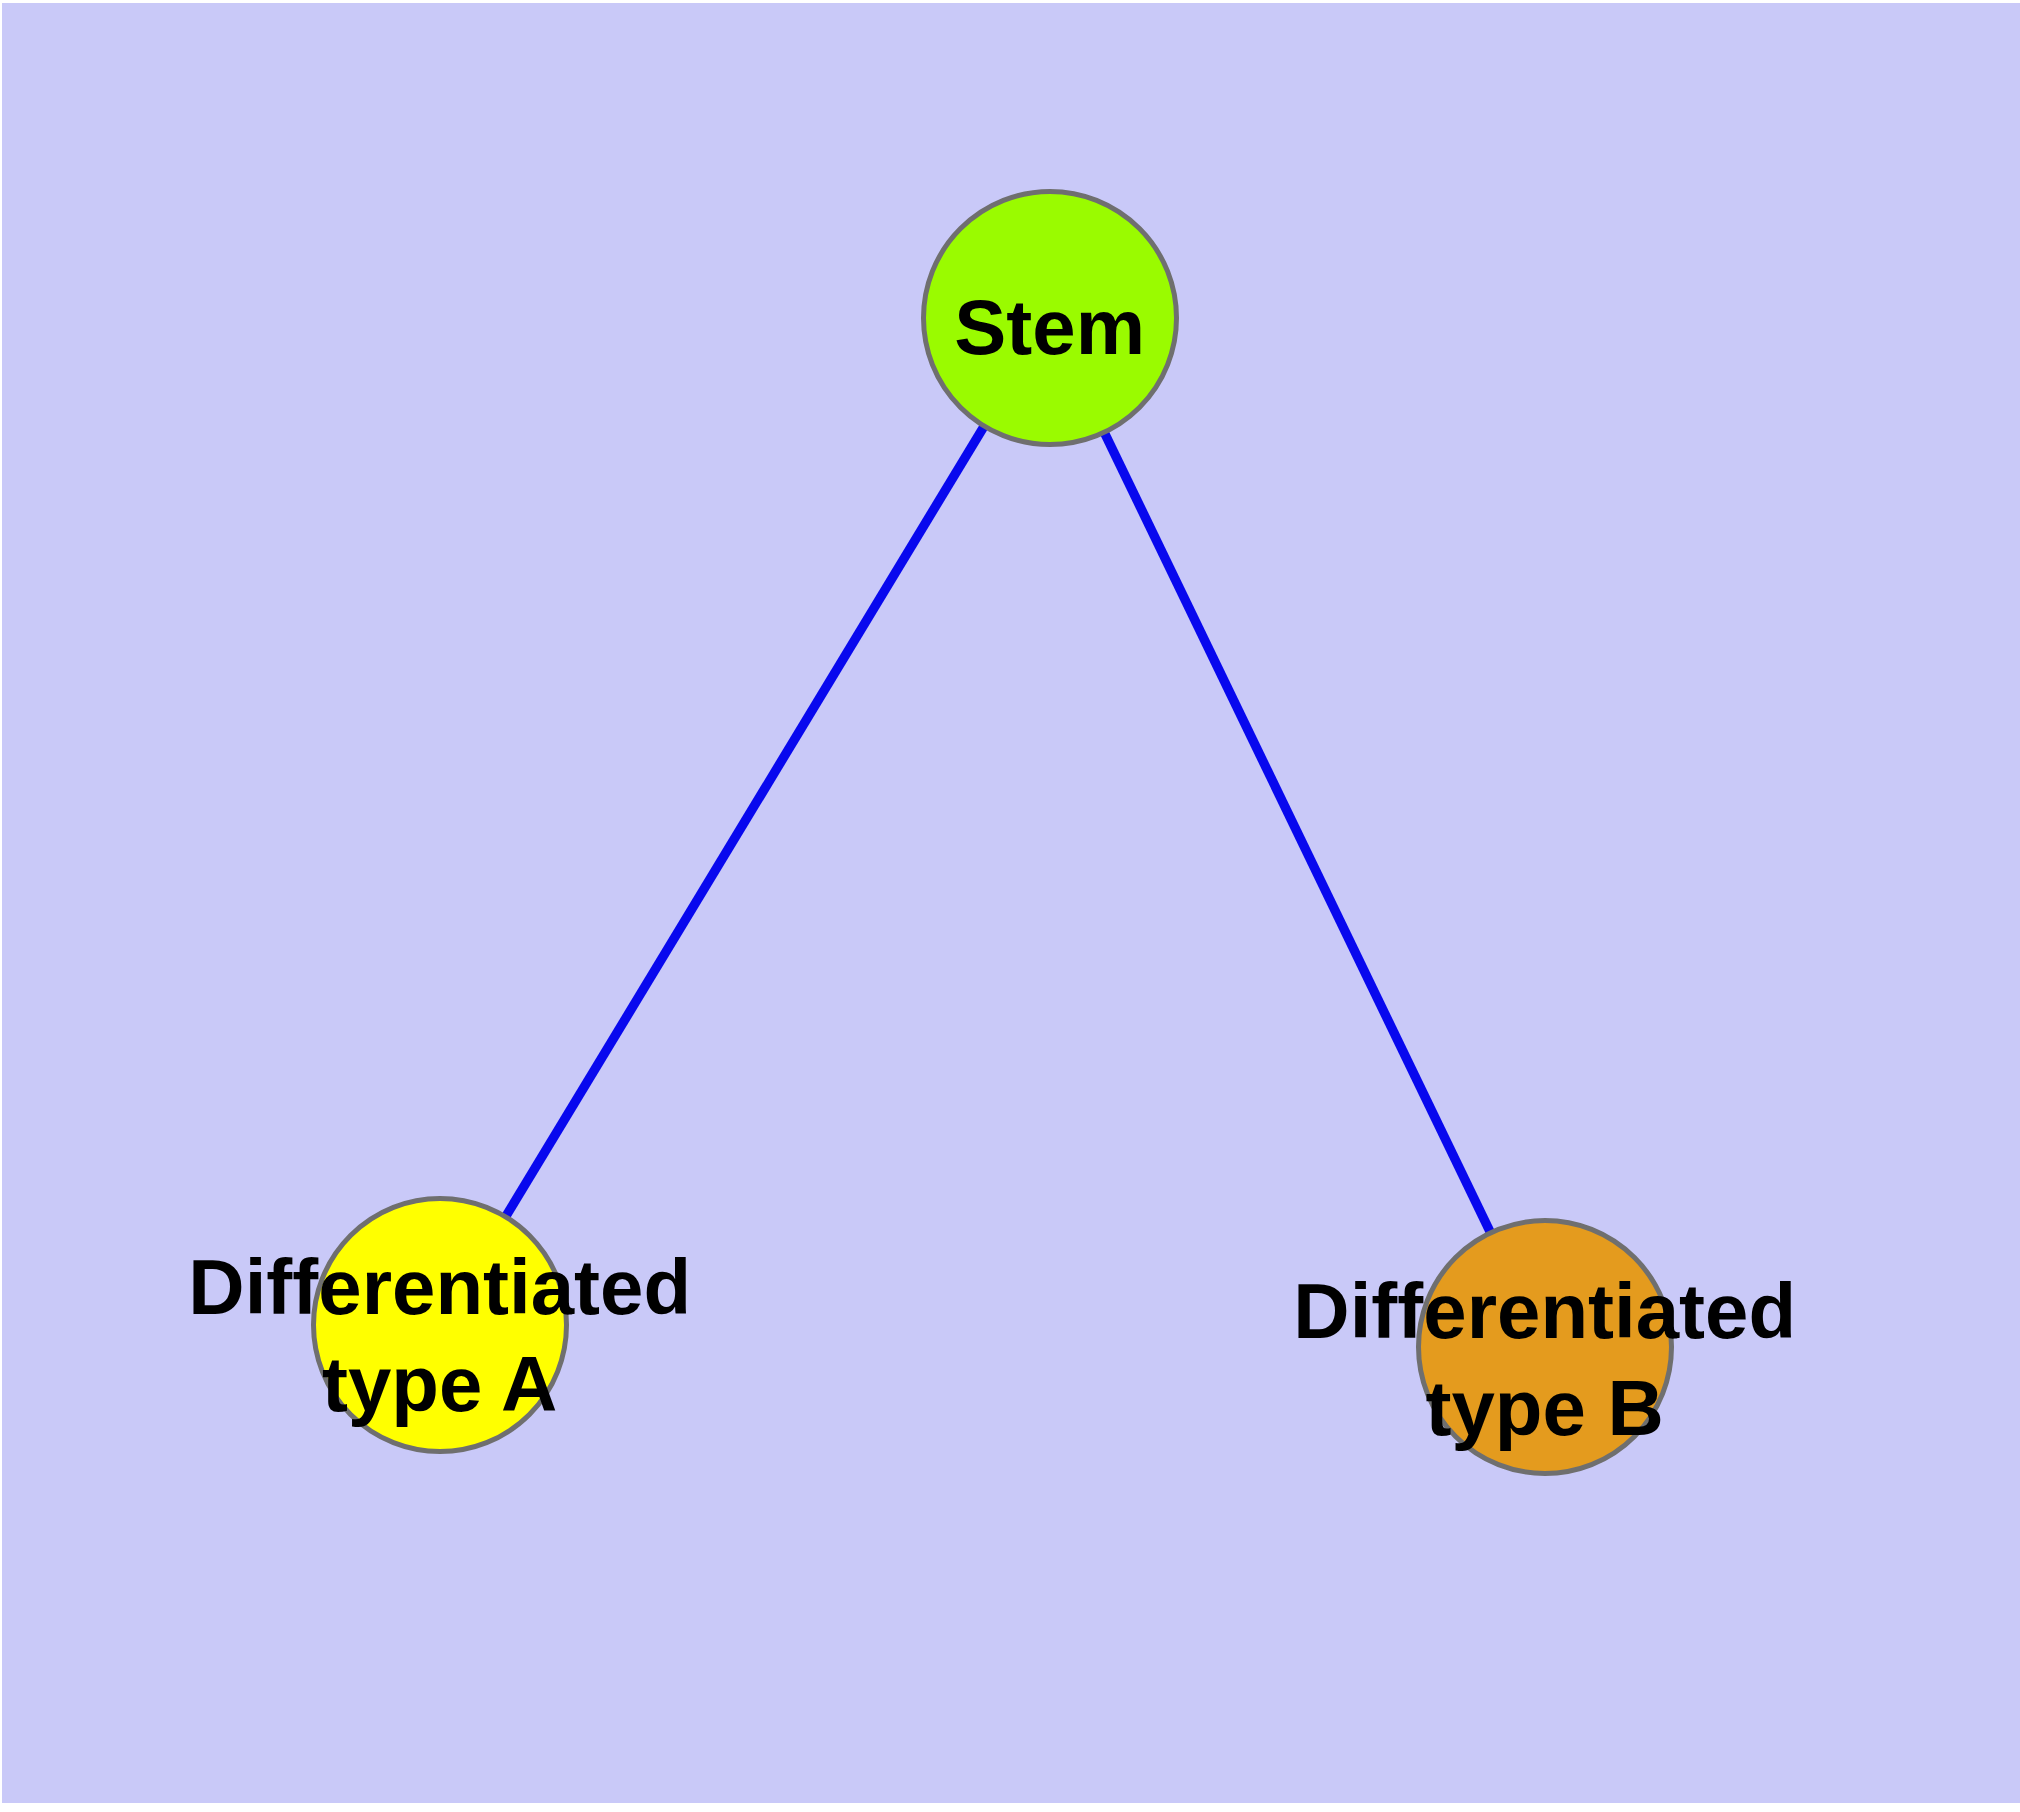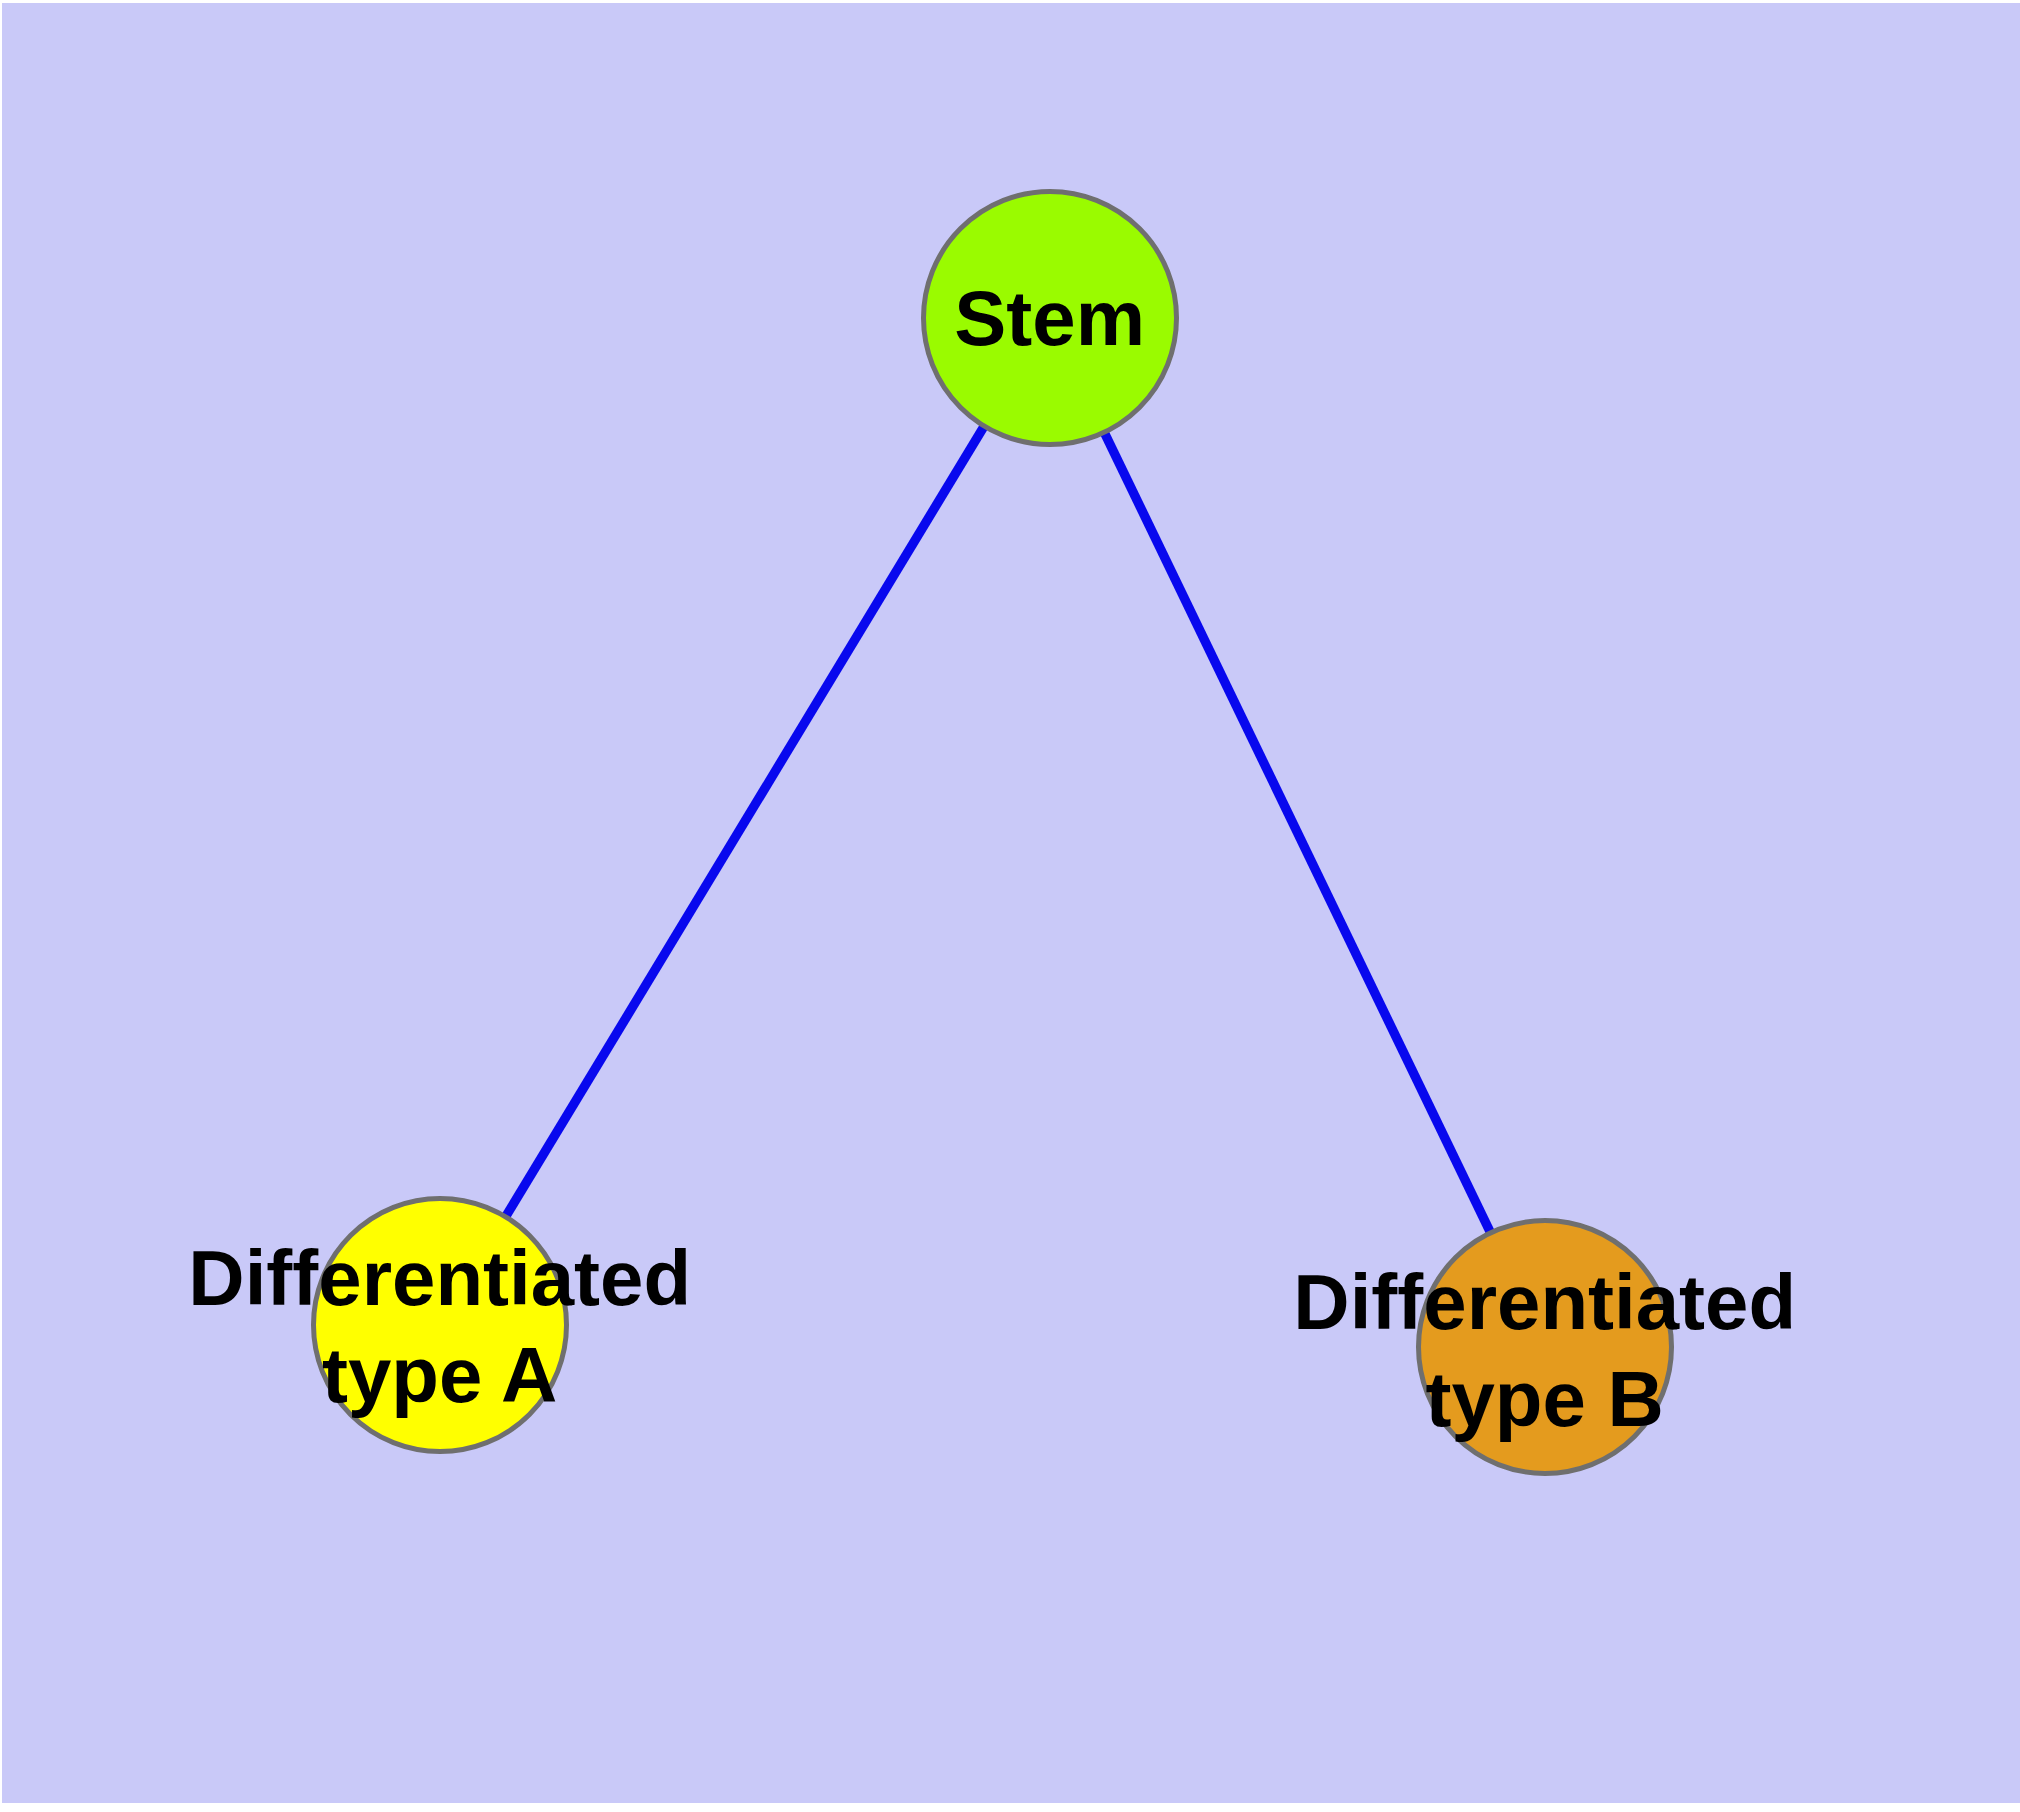--- a/index.html
+++ b/index.html
@@ -46,20 +46,21 @@
   .node-label {
     position: absolute;
     transform: translate(-50%, -50%);
     font-weight: bold;
     font-size: 78px;
     line-height: 97px;
     color: #000000;
     text-align: center;
     white-space: pre-line;
     letter-spacing: 0;
+    margin-top: 9px;
   }
   .label-stem   { left: 1048px; top: 315px;  }
   .label-type-a { left: 438px;  top: 1324px; }
   .label-type-b { left: 1543px; top: 1348px; }
 </style>
 </head>
 <body>
 
 <div class="canvas" style="background-color: rgb(201, 201, 248);">
 

